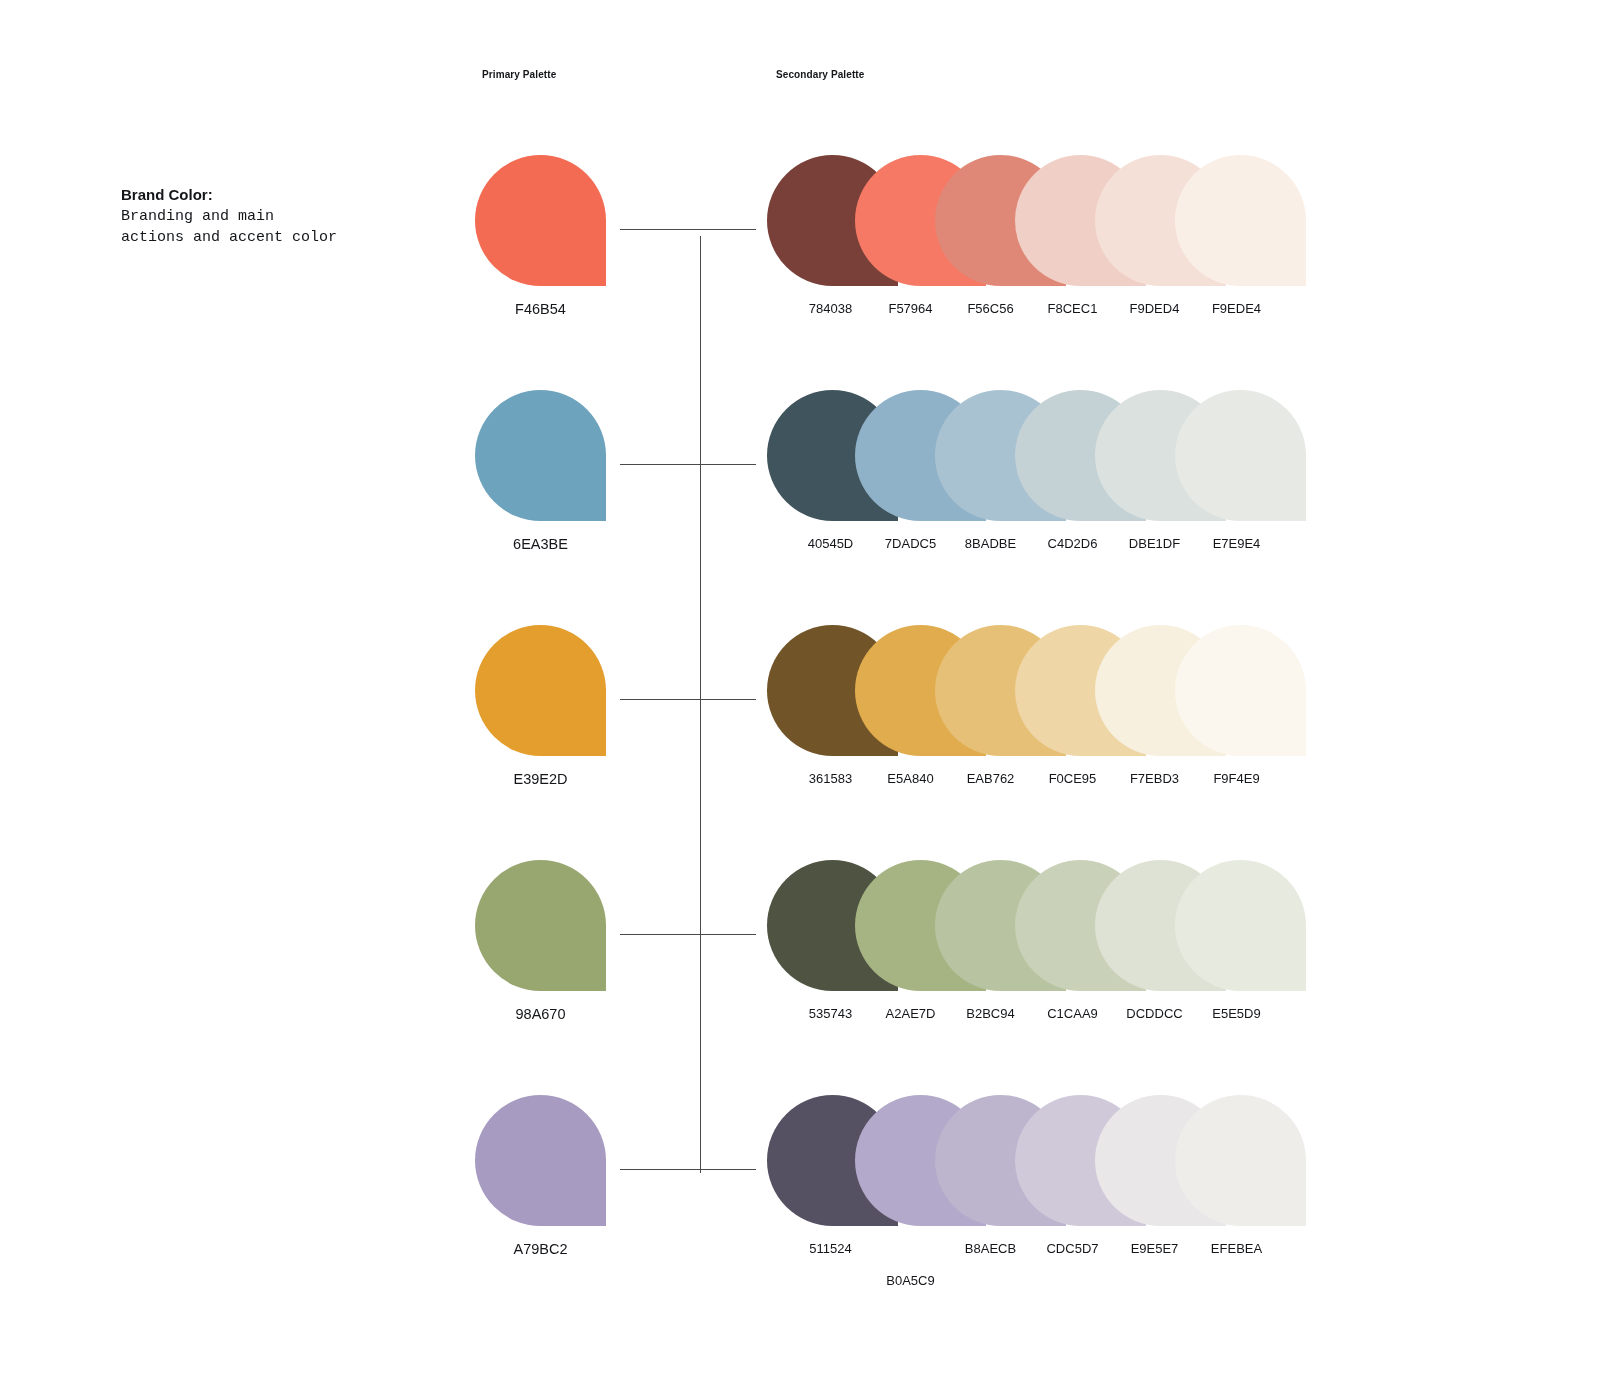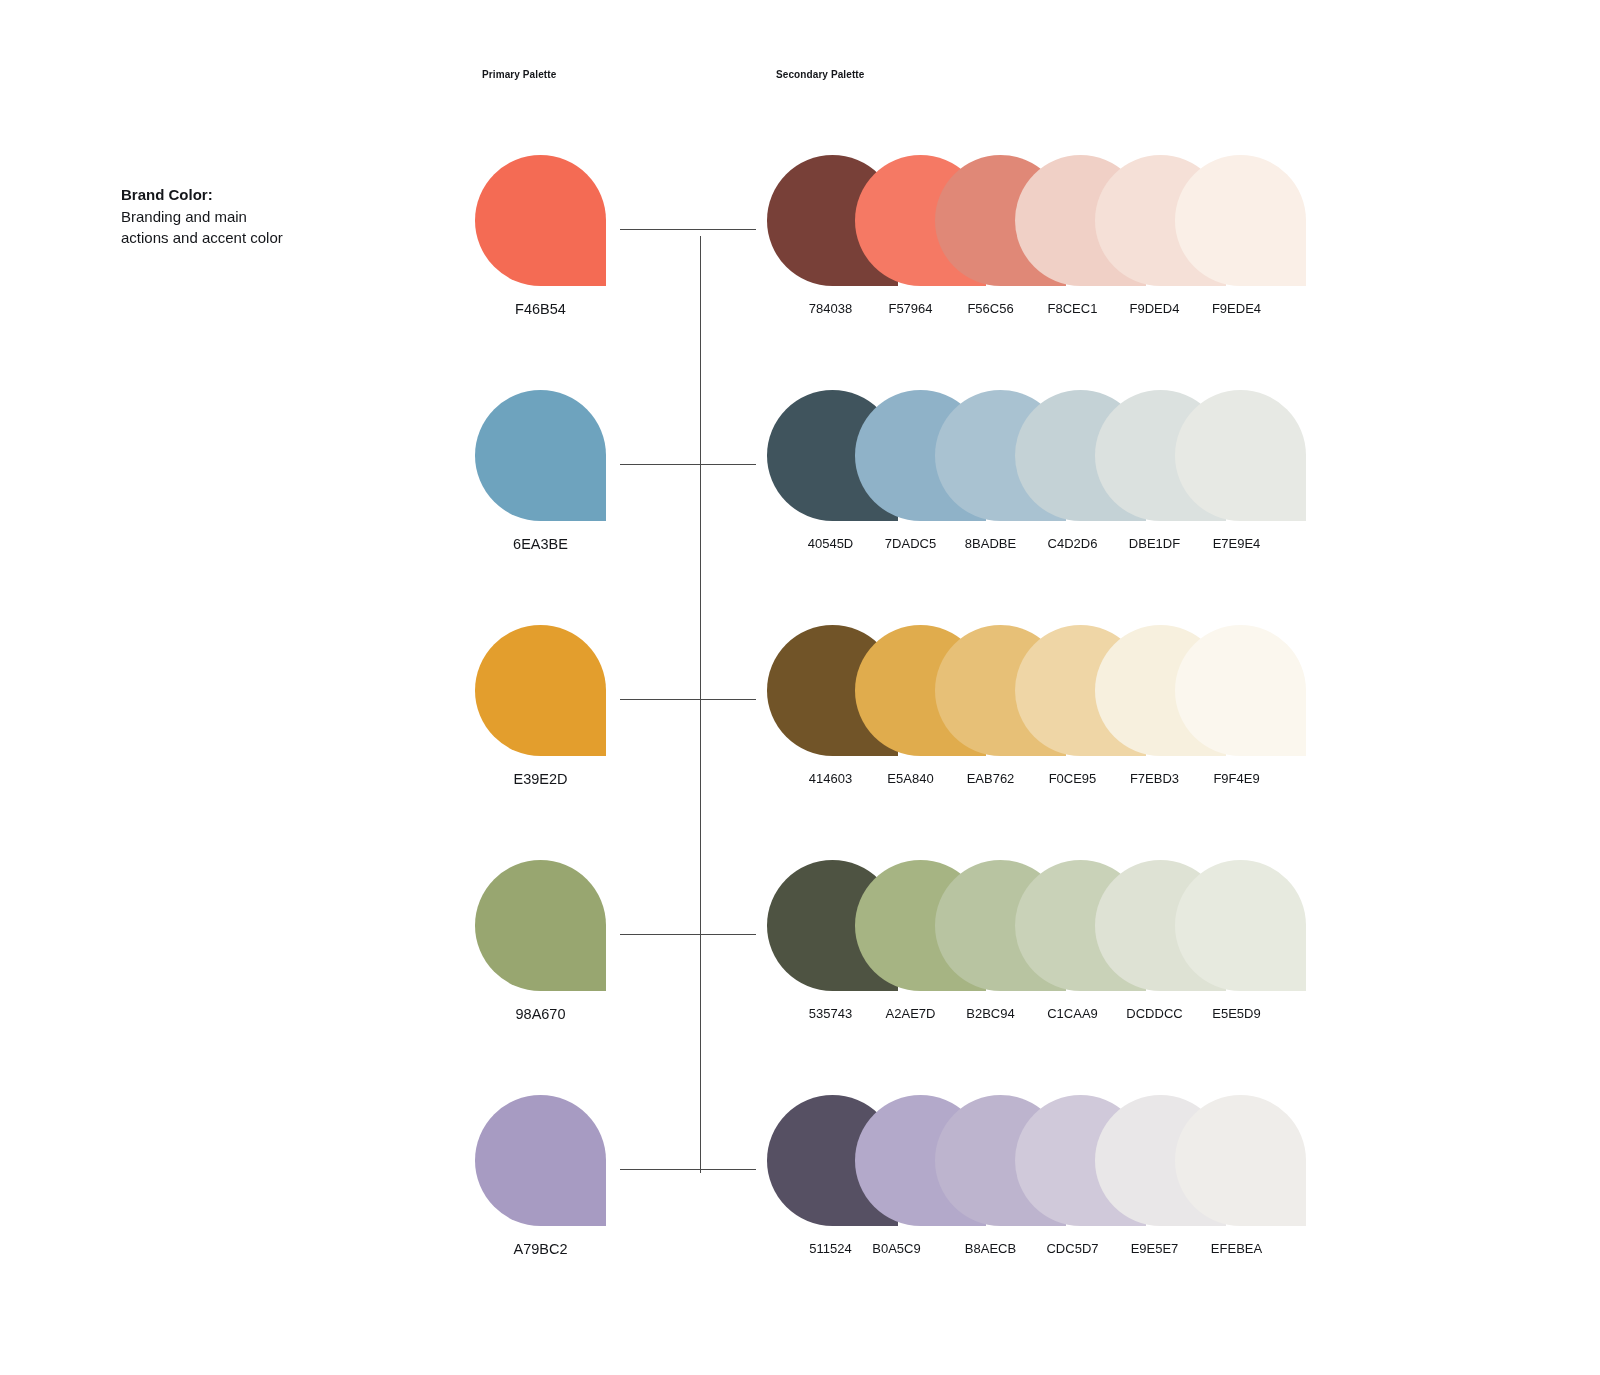--- a/index.html
+++ b/index.html
@@ -45,20 +45,21 @@
     line-height: 21.5px;
     color: #14161a;
   }
   #brand-note .note-title {
     font-weight: bold;
     display: block;
   }
   #brand-note .note-line {
     display: block;
     font-weight: normal;
+    font-family: Liberation Mono, monospace;
   }
 
   
   .palette-row {
     position: absolute;
     left: 0;
     width: 1600px;
     height: 234px;
   }
 
@@ -199,21 +200,21 @@
         <div class="conn-h" style="background: rgb(74, 74, 74);"></div>
         <div class="secondary-group">
           <div class="swatch secondary-swatch" style="left: 0px; background: rgb(113, 84, 40); z-index: 1;"></div>
           <div class="swatch secondary-swatch" style="left: 88px; background: rgb(224, 172, 77); z-index: 2;"></div>
           <div class="swatch secondary-swatch" style="left: 168px; background: rgb(231, 192, 119); z-index: 3;"></div>
           <div class="swatch secondary-swatch" style="left: 248px; background: rgb(239, 214, 166); z-index: 4;"></div>
           <div class="swatch secondary-swatch" style="left: 328px; background: rgb(247, 240, 222); z-index: 5;"></div>
           <div class="swatch secondary-swatch" style="left: 408px; background: rgb(251, 247, 238); z-index: 6;"></div>
         </div>
         <div class="secondary-labels">
-          <div class="secondary-label" style="left: -2px;">414603</div>
+          <div class="secondary-label" style="left: -2px;">361583</div>
           <div class="secondary-label" style="left: 78px;">E5A840</div>
           <div class="secondary-label" style="left: 158px;">EAB762</div>
           <div class="secondary-label" style="left: 240px;">F0CE95</div>
           <div class="secondary-label" style="left: 322px;">F7EBD3</div>
           <div class="secondary-label" style="left: 404px;">F9F4E9</div>
         </div>
       </div>
       <div class="palette-row" style="top: 848px;">
         <div class="swatch primary-swatch" style="background: rgb(152, 166, 112);"></div>
         <div class="primary-label">98A670</div>
@@ -242,21 +243,21 @@
         <div class="secondary-group">
           <div class="swatch secondary-swatch" style="left: 0px; background: rgb(86, 80, 99); z-index: 1;"></div>
           <div class="swatch secondary-swatch" style="left: 88px; background: rgb(179, 169, 202); z-index: 2;"></div>
           <div class="swatch secondary-swatch" style="left: 168px; background: rgb(189, 180, 206); z-index: 3;"></div>
           <div class="swatch secondary-swatch" style="left: 248px; background: rgb(208, 201, 218); z-index: 4;"></div>
           <div class="swatch secondary-swatch" style="left: 328px; background: rgb(233, 231, 232); z-index: 5;"></div>
           <div class="swatch secondary-swatch" style="left: 408px; background: rgb(239, 237, 234); z-index: 6;"></div>
         </div>
         <div class="secondary-labels">
           <div class="secondary-label" style="left: -2px;">511524</div>
-          <div class="secondary-label" style="left: 64px;">B0A5C9</div>
+          <div class="secondary-label" style="left: 78px; margin-top: 32px;">B0A5C9</div>
           <div class="secondary-label" style="left: 158px;">B8AECB</div>
           <div class="secondary-label" style="left: 240px;">CDC5D7</div>
           <div class="secondary-label" style="left: 322px;">E9E5E7</div>
           <div class="secondary-label" style="left: 404px;">EFEBEA</div>
         </div>
       </div>
     </div>
 
   <div id="spine"></div>
 

